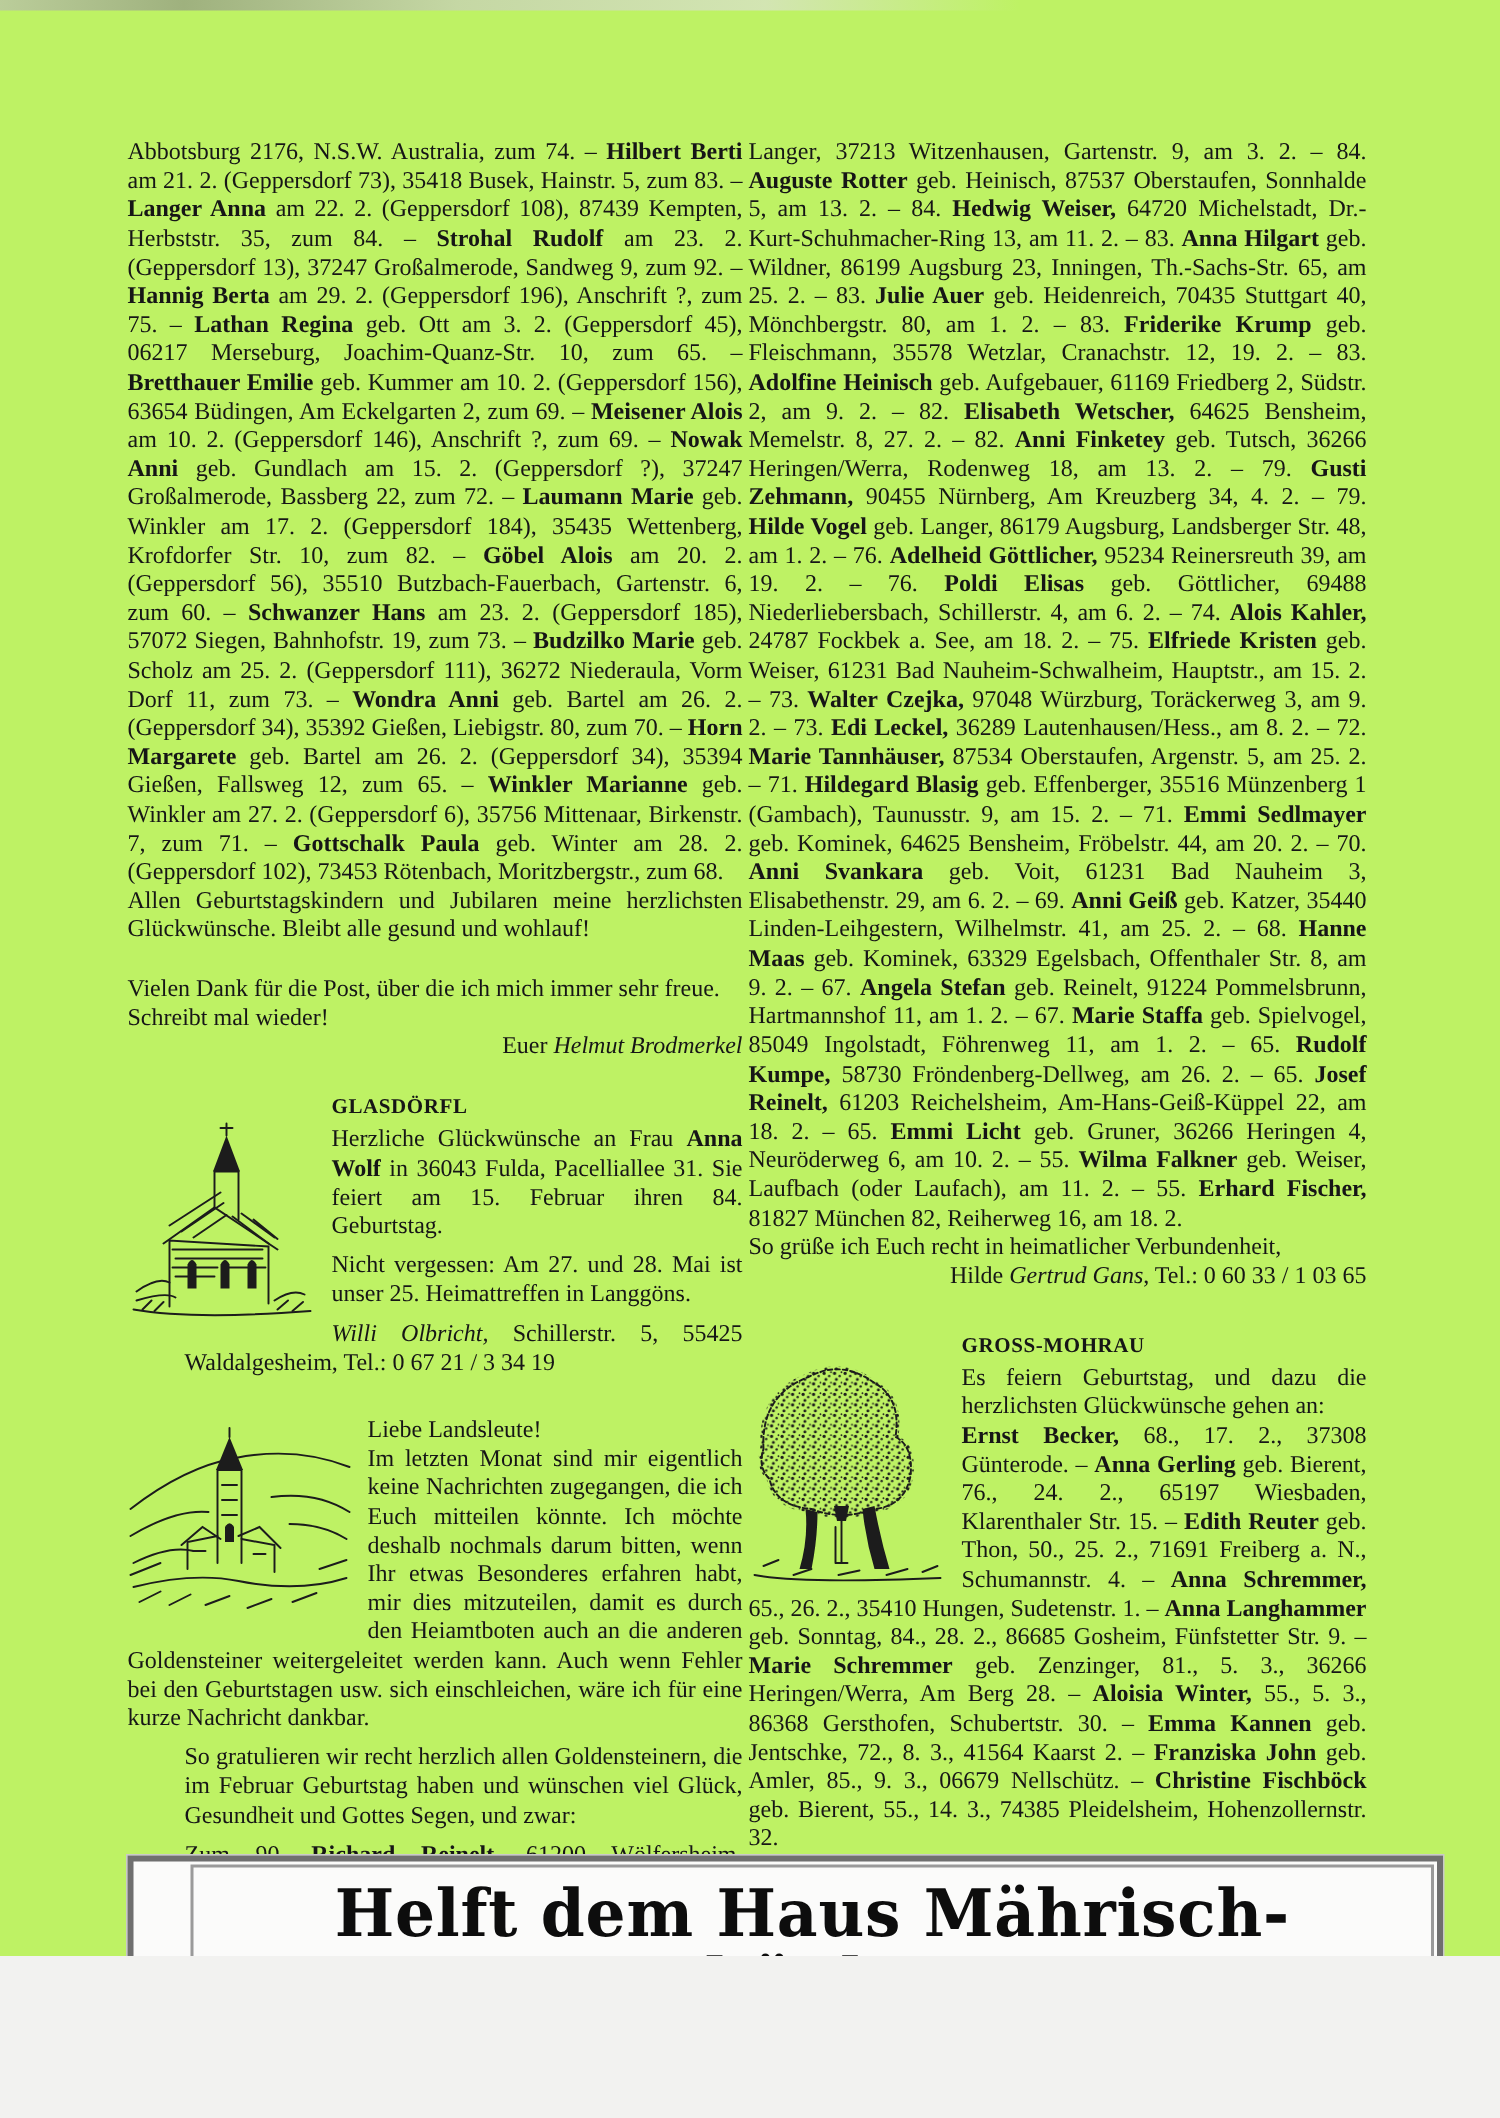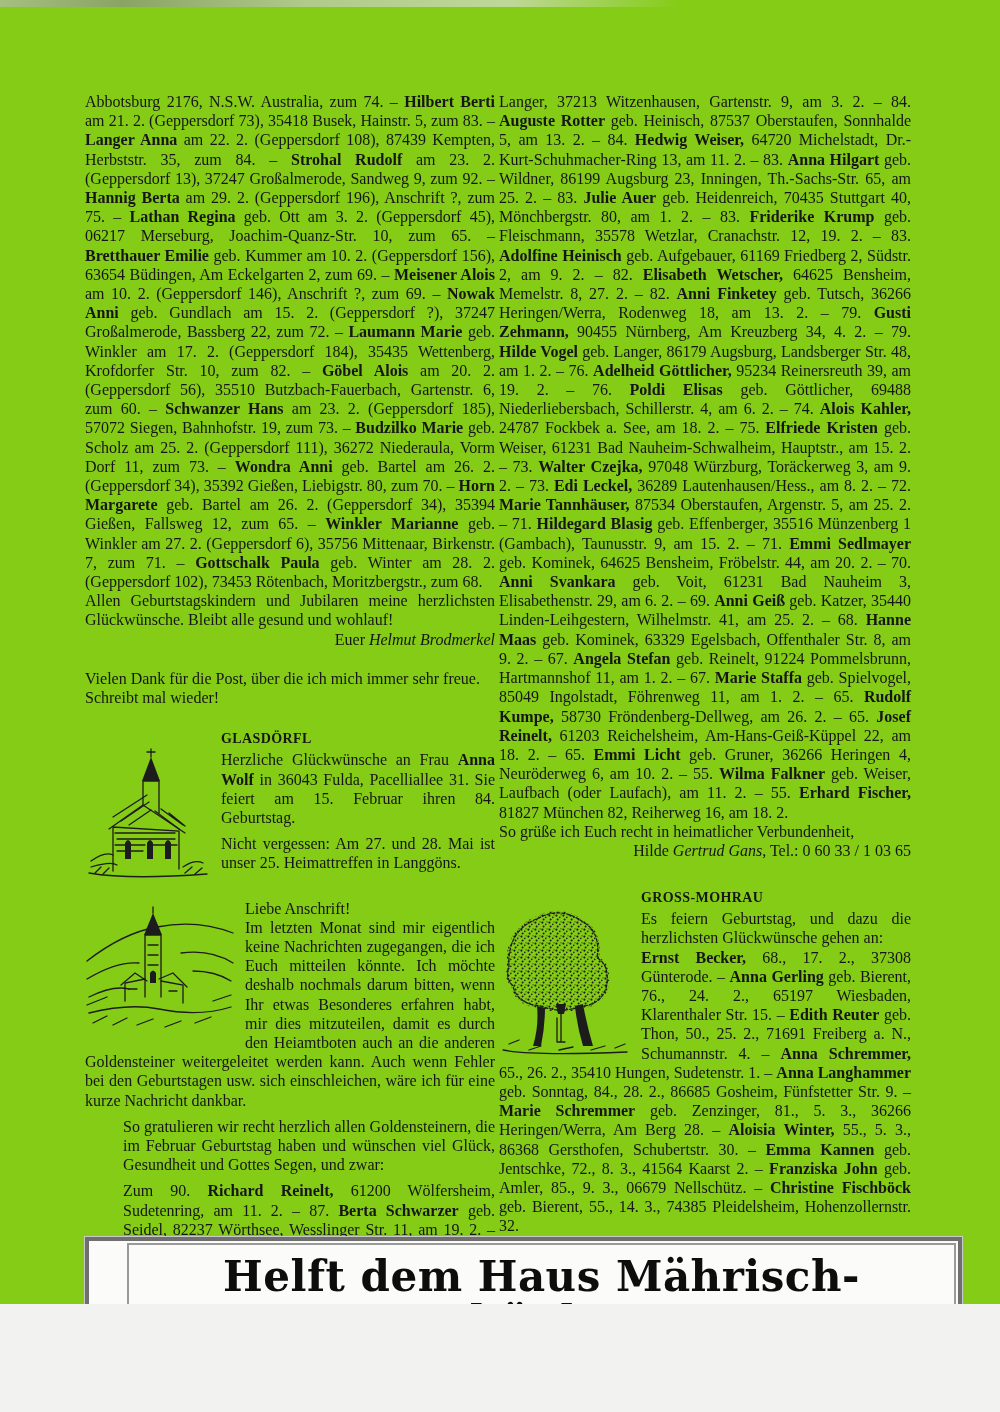--- a/index.html
+++ b/index.html
@@ -4,21 +4,21 @@
 <style>
   html,body{margin:0;padding:0;}
   body{
     width:1000px;height:1412px;
     background:#f2f2f0;
     font-family:"Liberation Serif","DejaVu Serif",serif;
     color:#161616;
   }
   .page{
     position:relative;width:1000px;height:1304px;
-    background:#84cc16;overflow:hidden;text-decoration:underline;
+    background:#bef264;overflow:hidden;text-decoration:underline;
   }
   .scan-edge{
     position:absolute;top:0;left:0;width:680px;height:7px;
     background:linear-gradient(to right,#b9b9b7 0%,#8e8e8c 18%,#c9c9c7 45%,#dededd 75%,rgba(255,255,255,0) 100%);
     opacity:.65;
   }
   .columns{position:absolute;top:92px;left:0;width:1000px;}
   .col{position:absolute;top:0;}
   .col.left{left:85px;width:410px;}
   .col.right{left:499px;width:412px;}
@@ -69,22 +69,22 @@
 <body>
 
 <div class="page">
   <div class="scan-edge"></div>
 
   <main class="columns">
 
     <div class="col left">
       <p class="body-text"><span>Abbotsburg 2176, N.S.W. Australia, zum 74. – </span><span class="b">Hilbert Berti</span><span> am 21. 2. (Geppersdorf 73), 35418 Busek, Hainstr. 5, zum 83. – </span><span class="b">Langer Anna</span><span> am 22. 2. (Geppersdorf 108), 87439 Kempten, Herbststr. 35, zum 84. – </span><span class="b">Strohal Rudolf</span><span> am 23. 2. (Geppersdorf 13), 37247 Großalmerode, Sandweg 9, zum 92. – </span><span class="b">Hannig Berta</span><span> am 29. 2. (Geppersdorf 196), Anschrift ?, zum 75. – </span><span class="b">Lathan Regina</span><span> geb. Ott am 3. 2. (Geppersdorf 45), 06217 Merseburg, Joachim-Quanz-Str. 10, zum 65. – </span><span class="b">Bretthauer Emilie</span><span> geb. Kummer am 10. 2. (Geppersdorf 156), 63654 Büdingen, Am Eckelgarten 2, zum 69. – </span><span class="b">Meisener Alois</span><span> am 10. 2. (Geppersdorf 146), Anschrift ?, zum 69. – </span><span class="b">Nowak Anni</span><span> geb. Gundlach am 15. 2. (Geppersdorf ?), 37247 Großalmerode, Bassberg 22, zum 72. – </span><span class="b">Laumann Marie</span><span> geb. Winkler am 17. 2. (Geppersdorf 184), 35435 Wettenberg, Krofdorfer Str. 10, zum 82. – </span><span class="b">Göbel Alois</span><span> am 20. 2. (Geppersdorf 56), 35510 Butzbach-Fauerbach, Gartenstr. 6, zum 60. – </span><span class="b">Schwanzer Hans</span><span> am 23. 2. (Geppersdorf 185), 57072 Siegen, Bahnhofstr. 19, zum 73. – </span><span class="b">Budzilko Marie</span><span> geb. Scholz am 25. 2. (Geppersdorf 111), 36272 Niederaula, Vorm Dorf 11, zum 73. – </span><span class="b">Wondra Anni</span><span> geb. Bartel am 26. 2. (Geppersdorf 34), 35392 Gießen, Liebigstr. 80, zum 70. – </span><span class="b">Horn Margarete</span><span> geb. Bartel am 26. 2. (Geppersdorf 34), 35394 Gießen, Fallsweg 12, zum 65. – </span><span class="b">Winkler Marianne</span><span> geb. Winkler am 27. 2. (Geppersdorf 6), 35756 Mittenaar, Birkenstr. 7, zum 71. – </span><span class="b">Gottschalk Paula</span><span> geb. Winter am 28. 2. (Geppersdorf 102), 73453 Rötenbach, Moritzbergstr., zum 68.</span></p>
       <p class="body-text">Allen Geburtstagskindern und Jubilaren meine herzlichsten Glückwünsche. Bleibt alle gesund und wohlauf!</p>
+      <p class="body-text thanks">Vielen Dank für die Post, über die ich mich immer sehr freue. Schreibt mal wieder!</p>
       <p class="body-text sig"><span>Euer </span><span class="i">Helmut Brodmerkel</span></p>
-      <p class="body-text thanks">Vielen Dank für die Post, über die ich mich immer sehr freue. Schreibt mal wieder!</p>
 
       <section class="section glasdorfl">
         <svg class="illus church" width="126" height="134" viewBox="0 0 126 134">
           <path class="ln" d="M4,126 q40,7 118,1"></path>
           <path class="ln" d="M6,120 q20,-6 26,-2"></path>
           <path class="ln" d="M28,124 L28,80 L94,84 L94,122"></path>
           <path class="ln" d="M24,82 L58,58 L100,86"></path>
           <path class="ln" d="M58,58 L58,34 L74,34 L74,66"></path>
           <path class="fl" d="M57,34 L66,10 L75,34 Z"></path>
           <path class="ln" d="M66,10 L66,2 M62,5 L70,5"></path>
@@ -92,40 +92,41 @@
           <path class="fl" d="M40,96 q3,-6 6,0 l0,16 l-6,0 Z"></path>
           <path class="fl" d="M62,96 q3,-6 6,0 l0,16 l-6,0 Z"></path>
           <path class="fl" d="M80,96 q3,-6 6,0 l0,16 l-6,0 Z"></path>
           <path class="ln" d="M28,70 l34,-22 M36,74 l28,-19 M44,78 l22,-15 M70,64 l24,18 M76,62 l22,16 M84,66 l16,13"></path>
           <path class="ln" d="M6,114 q14,-10 22,-6 M98,120 q12,-8 20,-4"></path>
           <path class="ln" d="M10,126 l6,-6 M18,127 l6,-6 M100,126 l7,-6 M110,127 l7,-6"></path>
         </svg>
         <h3 class="sec-title">GLASDÖRFL</h3>
         <p class="body-text"><span>Herzliche Glückwünsche an Frau </span><span class="b">Anna Wolf</span><span> in 36043 Fulda, Pacelliallee 31. Sie feiert am 15. Februar ihren 84. Geburtstag.</span></p>
         <p class="body-text gap">Nicht vergessen: Am 27. und 28. Mai ist unser 25. Heimattreffen in Langgöns.</p>
+        <p class="body-text gap"><span class="i">Willi Olbricht,</span><span> Schillerstr. 5, 55425 Waldalgesheim, Tel.: 0 67 21 / 3 34 19</span></p>
       </section>
 
       <section class="section goldenstein">
         <svg class="illus town" width="150" height="132" viewBox="0 0 150 132">
           <path class="ln" d="M2,60 q36,-28 70,-34 q40,-8 76,6"></path>
           <path class="ln" d="M2,78 q30,-18 52,-16 M96,52 q30,-4 52,10"></path>
           <path class="ln" d="M4,96 q24,-12 40,-8 M108,70 q22,0 38,10"></path>
           <path class="ln" d="M60,96 L60,34 L76,34 L76,96"></path>
           <path class="fl" d="M59,34 L68,12 L77,34 Z"></path>
           <path class="ln" d="M68,12 L68,6"></path>
           <path class="ln" d="M63,44 h10 M63,54 h10 M63,64 h10"></path>
           <path class="fl" d="M65,72 q3,-5 6,0 l0,10 l-6,0 Z"></path>
           <path class="ln" d="M40,100 L40,82 L60,78 M76,80 L98,84 L98,102"></path>
           <path class="ln" d="M36,84 L50,72 L62,80 M74,78 L88,72 L102,86"></path>
           <path class="ln" d="M44,88 h8 M84,90 h8"></path>
           <path class="ln" d="M4,112 q40,-10 70,-4 q40,8 72,-2"></path>
           <path class="ln" d="M8,122 l14,-7 M28,124 l14,-7 M52,124 l16,-6 M80,126 l16,-6 M110,122 l16,-6"></path>
           <path class="ln" d="M2,104 l20,-8 M128,100 l18,-6"></path>
         </svg>
-        <p class="body-text">Liebe Anschrift!</p>
+        <p class="body-text">Liebe Landsleute!</p>
         <p class="body-text">Im letzten Monat sind mir eigentlich keine Nachrichten zugegangen, die ich Euch mitteilen könnte. Ich möchte deshalb nochmals darum bitten, wenn Ihr etwas Besonderes erfahren habt, mir dies mitzuteilen, damit es durch den Heiamtboten auch an die anderen Goldensteiner weitergeleitet werden kann. Auch wenn Fehler bei den Geburtstagen usw. sich einschleichen, wäre ich für eine kurze Nachricht dankbar.</p>
         <p class="body-text gap">So gratulieren wir recht herzlich allen Goldensteinern, die im Februar Geburtstag haben und wünschen viel Glück, Gesundheit und Gottes Segen, und zwar:</p>
         <p class="body-text gap"><span>Zum 90. </span><span class="b">Richard Reinelt,</span><span> 61200 Wölfersheim, Sudetenring, am 11. 2. – 87. </span><span class="b">Berta Schwarzer</span><span> geb. Seidel, 82237 Wörthsee, Wesslinger Str. 11, am 19. 2. – 86. </span><span class="b">Berta Wildner,</span><span> 61169 Friedberg 2, Am Schwimmbad, am 5. 2. – 85. </span><span class="b">Hermine Chytil</span><span> geb.</span></p>
       </section>
     </div>
 
     <div class="col right">
       <p class="body-text"><span>Langer, 37213 Witzenhausen, Gartenstr. 9, am 3. 2. – 84. </span><span class="b">Auguste Rotter</span><span> geb. Heinisch, 87537 Oberstaufen, Sonnhalde 5, am 13. 2. – 84. </span><span class="b">Hedwig Weiser,</span><span> 64720 Michelstadt, Dr.-Kurt-Schuhmacher-Ring 13, am 11. 2. – 83. </span><span class="b">Anna Hilgart</span><span> geb. Wildner, 86199 Augsburg 23, Inningen, Th.-Sachs-Str. 65, am 25. 2. – 83. </span><span class="b">Julie Auer</span><span> geb. Heidenreich, 70435 Stuttgart 40, Mönchbergstr. 80, am 1. 2. – 83. </span><span class="b">Friderike Krump</span><span> geb. Fleischmann, 35578 Wetzlar, Cranachstr. 12, 19. 2. – 83. </span><span class="b">Adolfine Heinisch</span><span> geb. Aufgebauer, 61169 Friedberg 2, Südstr. 2, am 9. 2. – 82. </span><span class="b">Elisabeth Wetscher,</span><span> 64625 Bensheim, Memelstr. 8, 27. 2. – 82. </span><span class="b">Anni Finketey</span><span> geb. Tutsch, 36266 Heringen/Werra, Rodenweg 18, am 13. 2. – 79. </span><span class="b">Gusti Zehmann,</span><span> 90455 Nürnberg, Am Kreuzberg 34, 4. 2. – 79. </span><span class="b">Hilde Vogel</span><span> geb. Langer, 86179 Augsburg, Landsberger Str. 48, am 1. 2. – 76. </span><span class="b">Adelheid Göttlicher,</span><span> 95234 Reinersreuth 39, am 19. 2. – 76. </span><span class="b">Poldi Elisas</span><span> geb. Göttlicher, 69488 Niederliebersbach, Schillerstr. 4, am 6. 2. – 74. </span><span class="b">Alois Kahler,</span><span> 24787 Fockbek a. See, am 18. 2. – 75. </span><span class="b">Elfriede Kristen</span><span> geb. Weiser, 61231 Bad Nauheim-Schwalheim, Hauptstr., am 15. 2. – 73. </span><span class="b">Walter Czejka,</span><span> 97048 Würzburg, Toräckerweg 3, am 9. 2. – 73. </span><span class="b">Edi Leckel,</span><span> 36289 Lautenhausen/Hess., am 8. 2. – 72. </span><span class="b">Marie Tannhäuser,</span><span> 87534 Oberstaufen, Argenstr. 5, am 25. 2. – 71. </span><span class="b">Hildegard Blasig</span><span> geb. Effenberger, 35516 Münzenberg 1 (Gambach), Taunusstr. 9, am 15. 2. – 71. </span><span class="b">Emmi Sedlmayer</span><span> geb. Kominek, 64625 Bensheim, Fröbelstr. 44, am 20. 2. – 70. </span><span class="b">Anni Svankara</span><span> geb. Voit, 61231 Bad Nauheim 3, Elisabethenstr. 29, am 6. 2. – 69. </span><span class="b">Anni Geiß</span><span> geb. Katzer, 35440 Linden-Leihgestern, Wilhelmstr. 41, am 25. 2. – 68. </span><span class="b">Hanne Maas</span><span> geb. Kominek, 63329 Egelsbach, Offenthaler Str. 8, am 9. 2. – 67. </span><span class="b">Angela Stefan</span><span> geb. Reinelt, 91224 Pommelsbrunn, Hartmannshof 11, am 1. 2. – 67. </span><span class="b">Marie Staffa</span><span> geb. Spielvogel, 85049 Ingolstadt, Föhrenweg 11, am 1. 2. – 65. </span><span class="b">Rudolf Kumpe,</span><span> 58730 Fröndenberg-Dellweg, am 26. 2. – 65. </span><span class="b">Josef Reinelt,</span><span> 61203 Reichelsheim, Am-Hans-Geiß-Küppel 22, am 18. 2. – 65. </span><span class="b">Emmi Licht</span><span> geb. Gruner, 36266 Heringen 4, Neuröderweg 6, am 10. 2. – 55. </span><span class="b">Wilma Falkner</span><span> geb. Weiser, Laufbach (oder Laufach), am 11. 2. – 55. </span><span class="b">Erhard Fischer,</span><span> 81827 München 82, Reiherweg 16, am 18. 2.</span></p>
       <p class="body-text">So grüße ich Euch recht in heimatlicher Verbundenheit,</p>
       <p class="body-text sig"><span>Hilde </span><span class="i">Gertrud Gans</span><span>, Tel.: 0 60 33 / 1 03 65</span></p>

